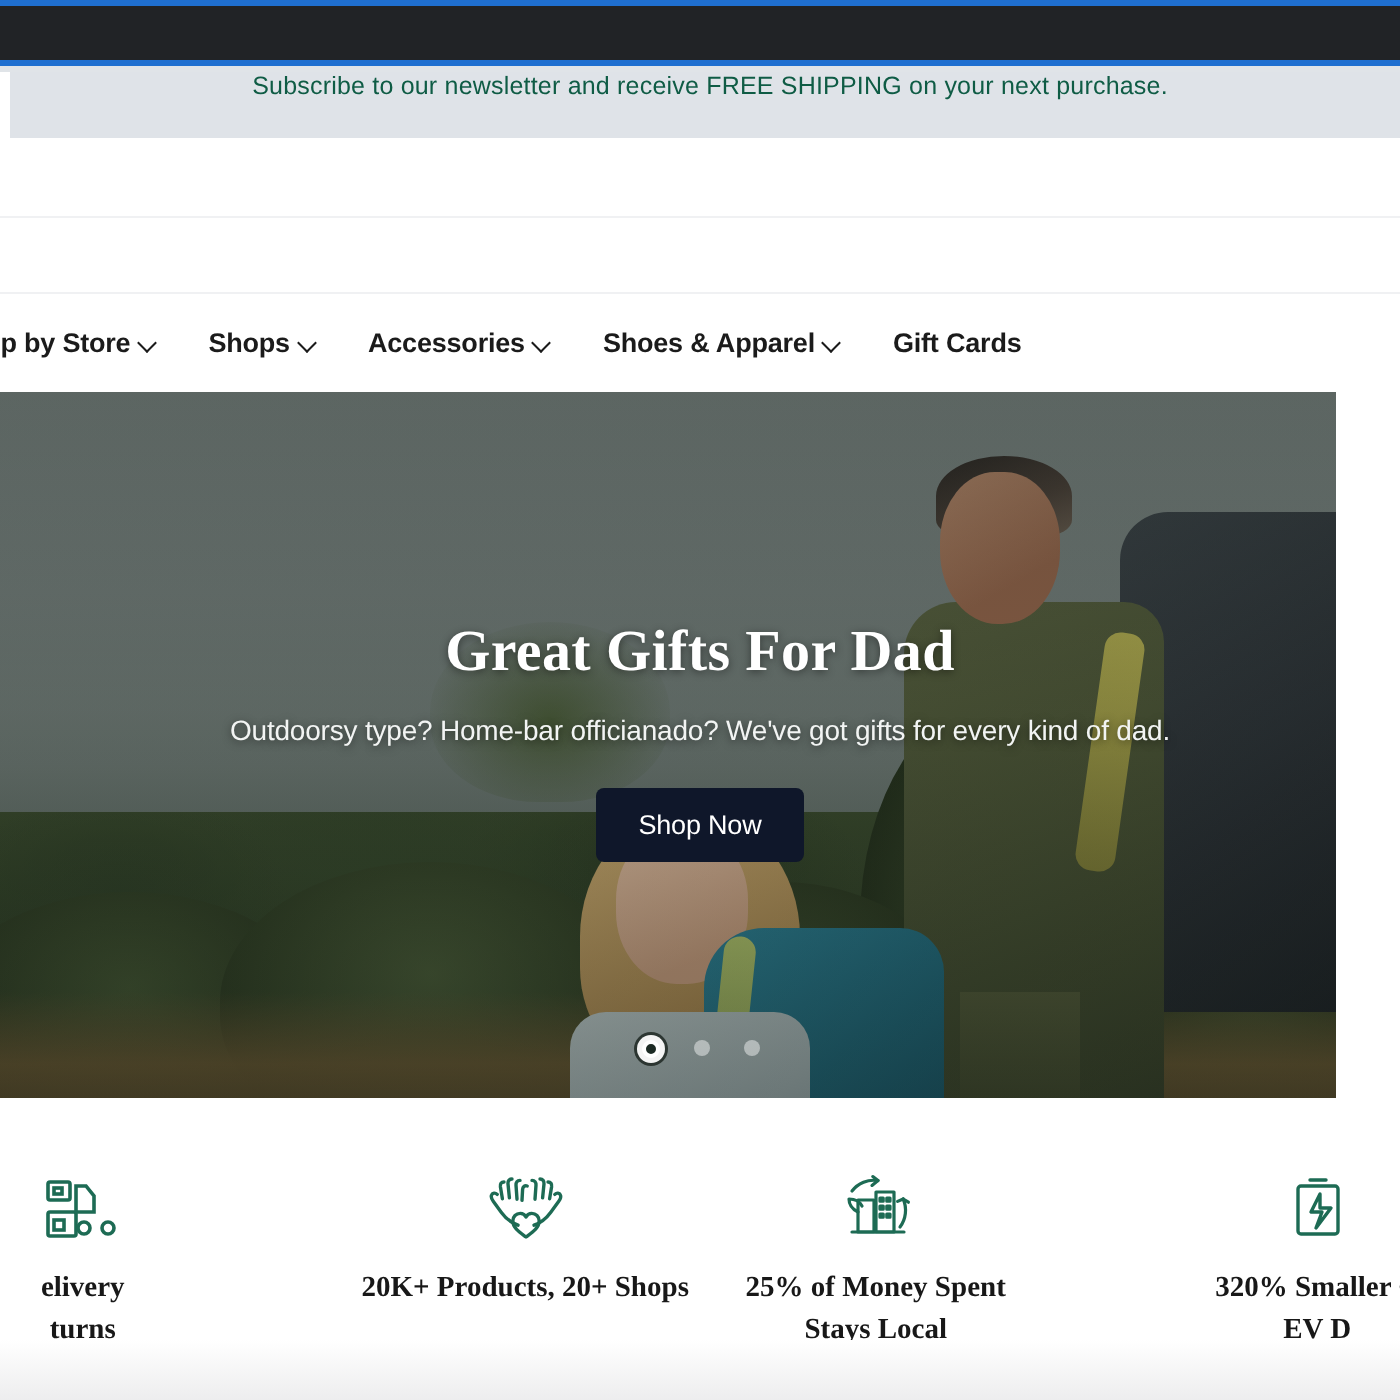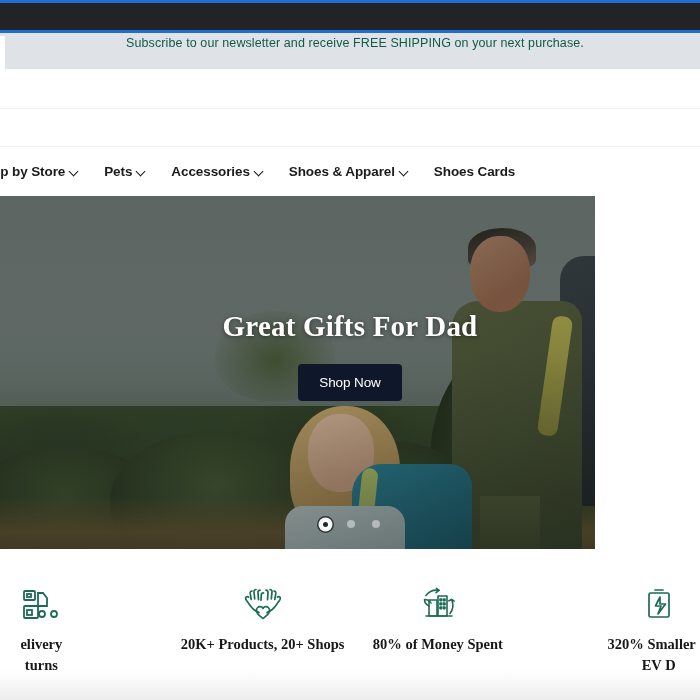--- a/index.html
+++ b/index.html
@@ -109,21 +109,21 @@
     width: 6px; height: 6px;
     border-right: 1.4px solid #1b1b1b;
     border-bottom: 1.4px solid #1b1b1b;
     transform: rotate(45deg);
   }
 
   
   .hero {
     position: absolute;
     top: 196px; left: 0;
-    width: 595px;
+    width: 668px;
     height: 353px;
     overflow: hidden;
     background: #6e7a78;
   }
   .hero-photo { position: absolute; inset: 0; }
 
   
   .sky {
     position: absolute;
     top: 0; left: 0; width: 700px; height: 250px;
@@ -342,33 +342,33 @@
   <div class="header-row header-row-1"></div>
   <div class="header-row header-row-2"></div>
 
   <nav class="nav-bar">
     <div class="nav-inner">
       <div class="nav-item">
         <span>Shop by Store</span>
         <span class="nav-caret"></span>
       </div>
       <div class="nav-item">
-        <span>Pets</span>
+        <span>Shops</span>
         <span class="nav-caret"></span>
       </div>
       <div class="nav-item">
         <span>Accessories</span>
         <span class="nav-caret"></span>
       </div>
       <div class="nav-item">
         <span>Shoes &amp; Apparel</span>
         <span class="nav-caret"></span>
       </div>
       <div class="nav-item">
-        <span>Shoes Cards</span>
+        <span>Gift Cards</span>
       </div>
     </div>
   </nav>
 
   <section class="hero">
     <div class="hero-photo">
       <div class="sky"></div>
       <div class="treeline"></div>
       <div class="conifer c5"></div>
       <div class="conifer c4"></div>
@@ -389,20 +389,21 @@
       <div class="girl-face"></div>
       <div class="girl-pack"></div>
       <div class="girl-pack-trim"></div>
       <div class="girl-body"></div>
 
       <div class="hero-scrim"></div>
     </div>
 
     <div class="hero-content">
       <h1 class="hero-title">Great Gifts For Dad</h1>
+      <p class="hero-sub">Outdoorsy type? Home-bar officianado? We've got gifts for every kind of dad.</p>
       <button class="hero-cta">Shop Now</button>
     </div>
 
     <div class="hero-dots">
       <span class="dot active"></span>
       <span class="dot"></span>
       <span class="dot"></span>
     </div>
   </section>
 
@@ -454,21 +455,22 @@
           <rect x="23" y="13" width="1.6" height="1.6"></rect>
           <rect x="26.4" y="13" width="1.6" height="1.6"></rect>
           <rect x="23" y="17" width="1.6" height="1.6"></rect>
           <rect x="26.4" y="17" width="1.6" height="1.6"></rect>
           <rect x="23" y="21" width="1.6" height="1.6"></rect>
           <rect x="26.4" y="21" width="1.6" height="1.6"></rect>
           <path d="M12 20c-3-1.5-4.5-4-4.5-6.5 3 0 5.5 1.5 6.5 3.5"></path>
           <path d="M9 30h26"></path>
         </svg>
       </div>
-      <div class="feature-label">80% of Money Spent</div>
+      <div class="feature-label">25% of Money Spent</div>
+      <div class="feature-label">Stays Local</div>
     </div>
 
     <div class="feature feature-4">
       <div class="feature-icon">
         <svg width="34" height="38" viewBox="0 0 34 38" fill="none" stroke="#1d6b54" stroke-width="1.7" stroke-linecap="round" stroke-linejoin="round">
           <rect x="7" y="7" width="20" height="24" rx="1.5"></rect>
           <path d="M13 4h8"></path>
           <path d="M18 11l-4.5 9h5.5l-3 8 7.5-10h-5.5z"></path>
         </svg>
       </div>

